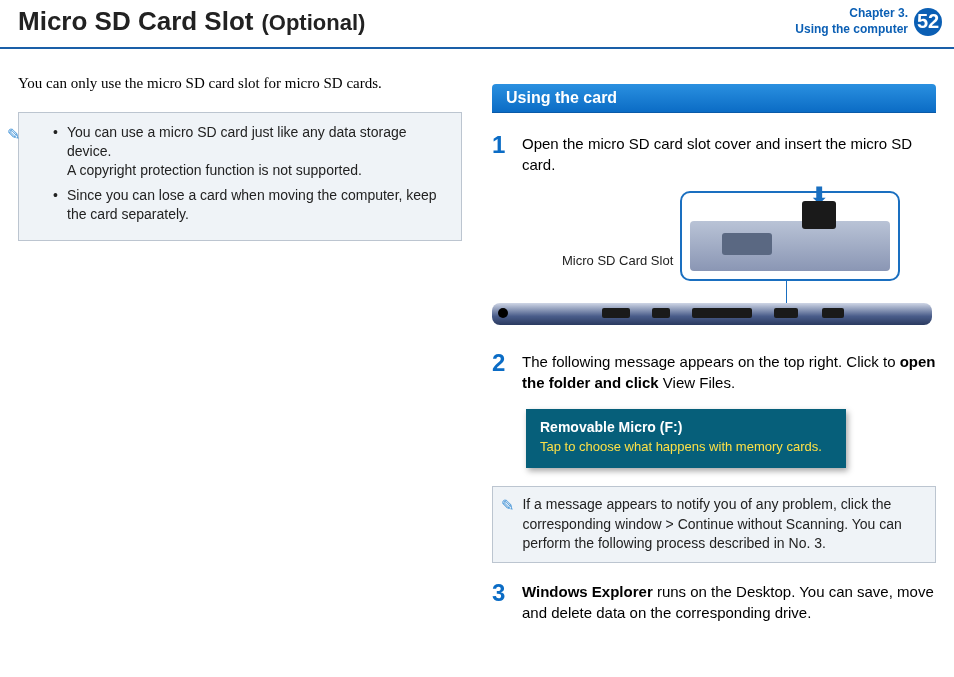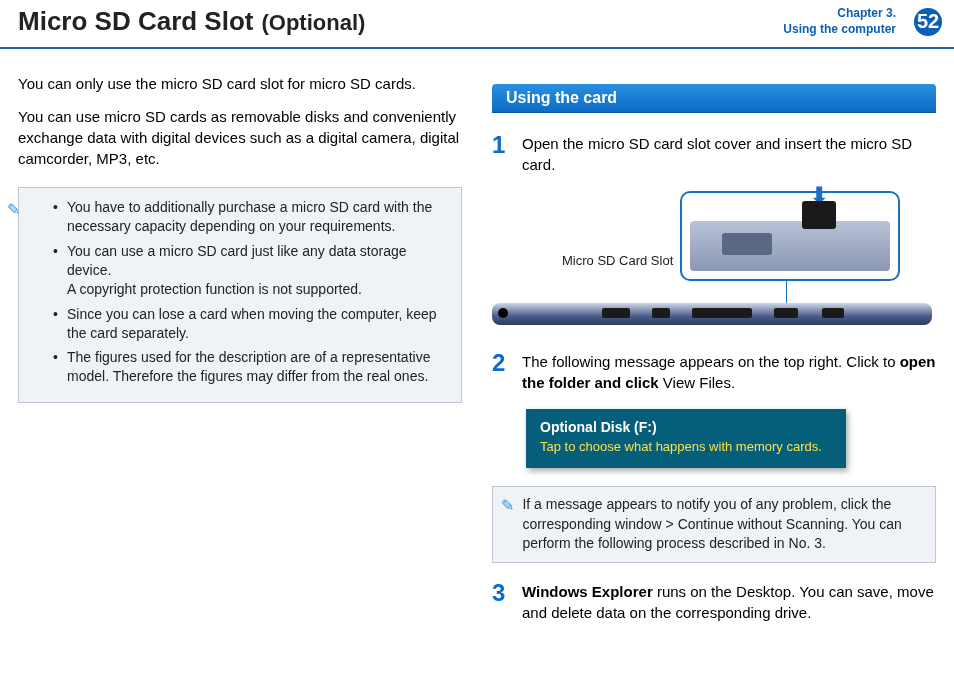--- a/index.html
+++ b/index.html
@@ -17,21 +17,21 @@
       align-items: flex-start;
       padding: 6px 12px 10px 18px;
       border-bottom: 2px solid #1a5fa8;
     }
     .title-wrap { display: flex; align-items: baseline; gap: 8px; }
     .title { font-size: 26px; font-weight: 700; color: #222; }
     .subtitle { font-size: 22px; font-weight: 600; color: #222; }
     .header-right {
       display: flex;
       align-items: center;
-      gap: 18px;
+      gap: 6px;
     }
     .chapter-info {
       text-align: right;
       font-size: 12px;
       font-weight: 700;
       color: #0b5fb4;
       line-height: 1.3;
     }
     .page-badge {
       background: #0b5fb4;
@@ -49,20 +49,21 @@
       display: flex;
       gap: 30px;
       padding: 24px 18px 0 18px;
     }
     .col { flex: 1; }
     .intro p {
       font-size: 15px;
       color: #000;
       line-height: 1.4;
       margin-bottom: 12px;
+      font-family: Liberation Serif, serif;
     }
     .note-box {
       background: #eff3f7;
       border: 1px solid #bcc5d0;
       padding: 10px 12px 10px 10px;
       font-size: 14px;
       color: #222;
       margin-top: 18px;
     }
     .note-box ul { list-style: none; padding-left: 24px; position: relative; }
@@ -249,30 +250,27 @@
       <div>Using the computer</div>
     </div>
     <div class="page-badge">52</div>
   </div>
 </div>
 
 <div class="columns">
   <div class="col">
     <div class="intro">
       <p>You can only use the micro SD card slot for micro SD cards.</p>
-      <p>You can use micro SD cards as removable disks and conveniently exchange data with digital devices such as a digital camera, digital camcorder, MP3, etc.</p>
     </div>
     <div class="note-box">
       <ul>
         <span class="note-icon">✎</span>
-        <li>You have to additionally purchase a micro SD card with the necessary capacity depending on your requirements.</li>
         <li style="white-space: pre-line;">You can use a micro SD card just like any data storage device.
 A copyright protection function is not supported.</li>
         <li>Since you can lose a card when moving the computer, keep the card separately.</li>
-        <li>The figures used for the description are of a representative model. Therefore the figures may differ from the real ones.</li>
       </ul>
     </div>
   </div>
 
   <div class="col">
     <div class="section-title">Using the card</div>
 
     <div class="step">
       <div class="step-num">1</div>
       <div class="step-text">Open the micro SD card slot cover and insert the micro SD card.</div>
@@ -298,21 +296,21 @@
     </div>
 
     <div class="step">
       <div class="step-num">2</div>
       <div class="step-text">
         <span>The following message appears on the top right. Click to </span><span class="bold">open the folder and click</span><span> View Files.</span>
       </div>
     </div>
 
     <div class="toast">
-      <div class="toast-title">Optional Disk (F:)</div>
+      <div class="toast-title">Removable Micro (F:)</div>
       <div class="toast-body">Tap to choose what happens with memory cards.</div>
     </div>
 
     <div class="info-box">
       <span class="info-icon">✎</span>
       <div>
         <span>If a message appears to notify you of any problem, click the corresponding window &gt; </span><span class="bold">Continue without Scanning</span><span>. You can perform the following process described in No. 3.</span>
       </div>
     </div>
 

